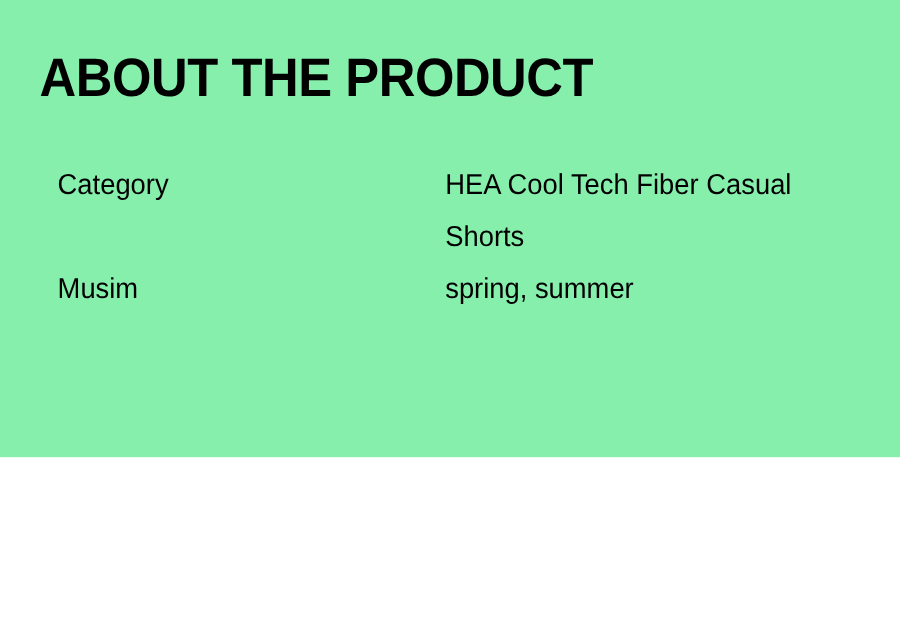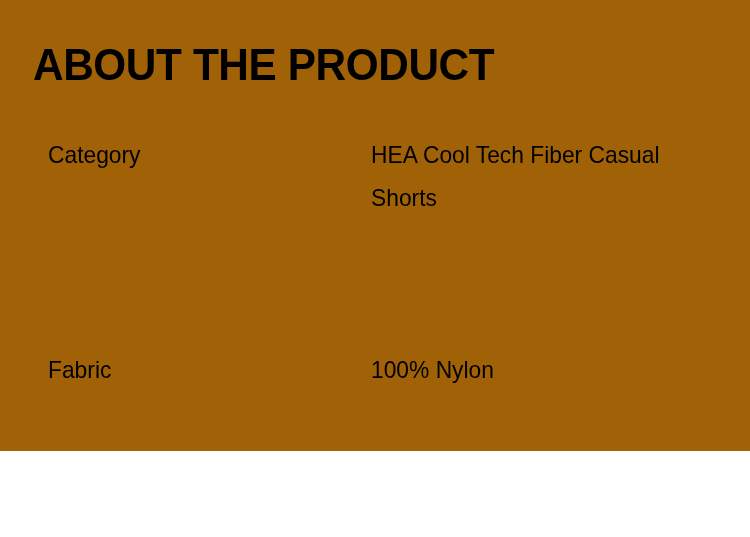--- a/index.html
+++ b/index.html
@@ -12,22 +12,22 @@
     height: 537px;
     background: #ffffff;
     font-family: "Liberation Sans", "DejaVu Sans", sans-serif;
     color: #000000;
     overflow: hidden;
   }
 
   .product-panel {
     position: relative;
     width: 750px;
-    height: 451px;
-    background: #a16207;
+    height: 381px;
+    background: #86efac;
     box-sizing: border-box;
   }
 
   
   .panel-title {
     position: absolute;
     left: 33px;
     top: 41px;
     margin: 0;
     font-family: "Liberation Sans", "DejaVu Sans", sans-serif;
@@ -89,37 +89,37 @@
 
   <h1 class="panel-title">ABOUT THE PRODUCT</h1>
 
   <table class="spec-table">
     <tbody>
       <tr class="spec-row">
         <td class="spec-label">Category</td>
         <td class="spec-value">HEA Cool Tech Fiber Casual Shorts</td>
       </tr>
 
+      <tr class="spec-row">
+        <td class="spec-label">Musim</td>
+        <td class="spec-value">spring, summer</td>
+      </tr>
 
       <tr class="spec-row spacer-row">
         <td class="spec-label"></td>
         <td class="spec-value"></td>
       </tr>
 
 
       <tr class="spec-row spacer-row">
         <td class="spec-label"></td>
         <td class="spec-value"></td>
       </tr>
 
       <tr class="spec-row spacer-row">
         <td class="spec-label"></td>
         <td class="spec-value"></td>
       </tr>
 
-      <tr class="spec-row">
-        <td class="spec-label">Fabric</td>
-        <td class="spec-value">100% Nylon</td>
-      </tr>
     </tbody>
   </table>
 
 </div>
 
 </body></html>

